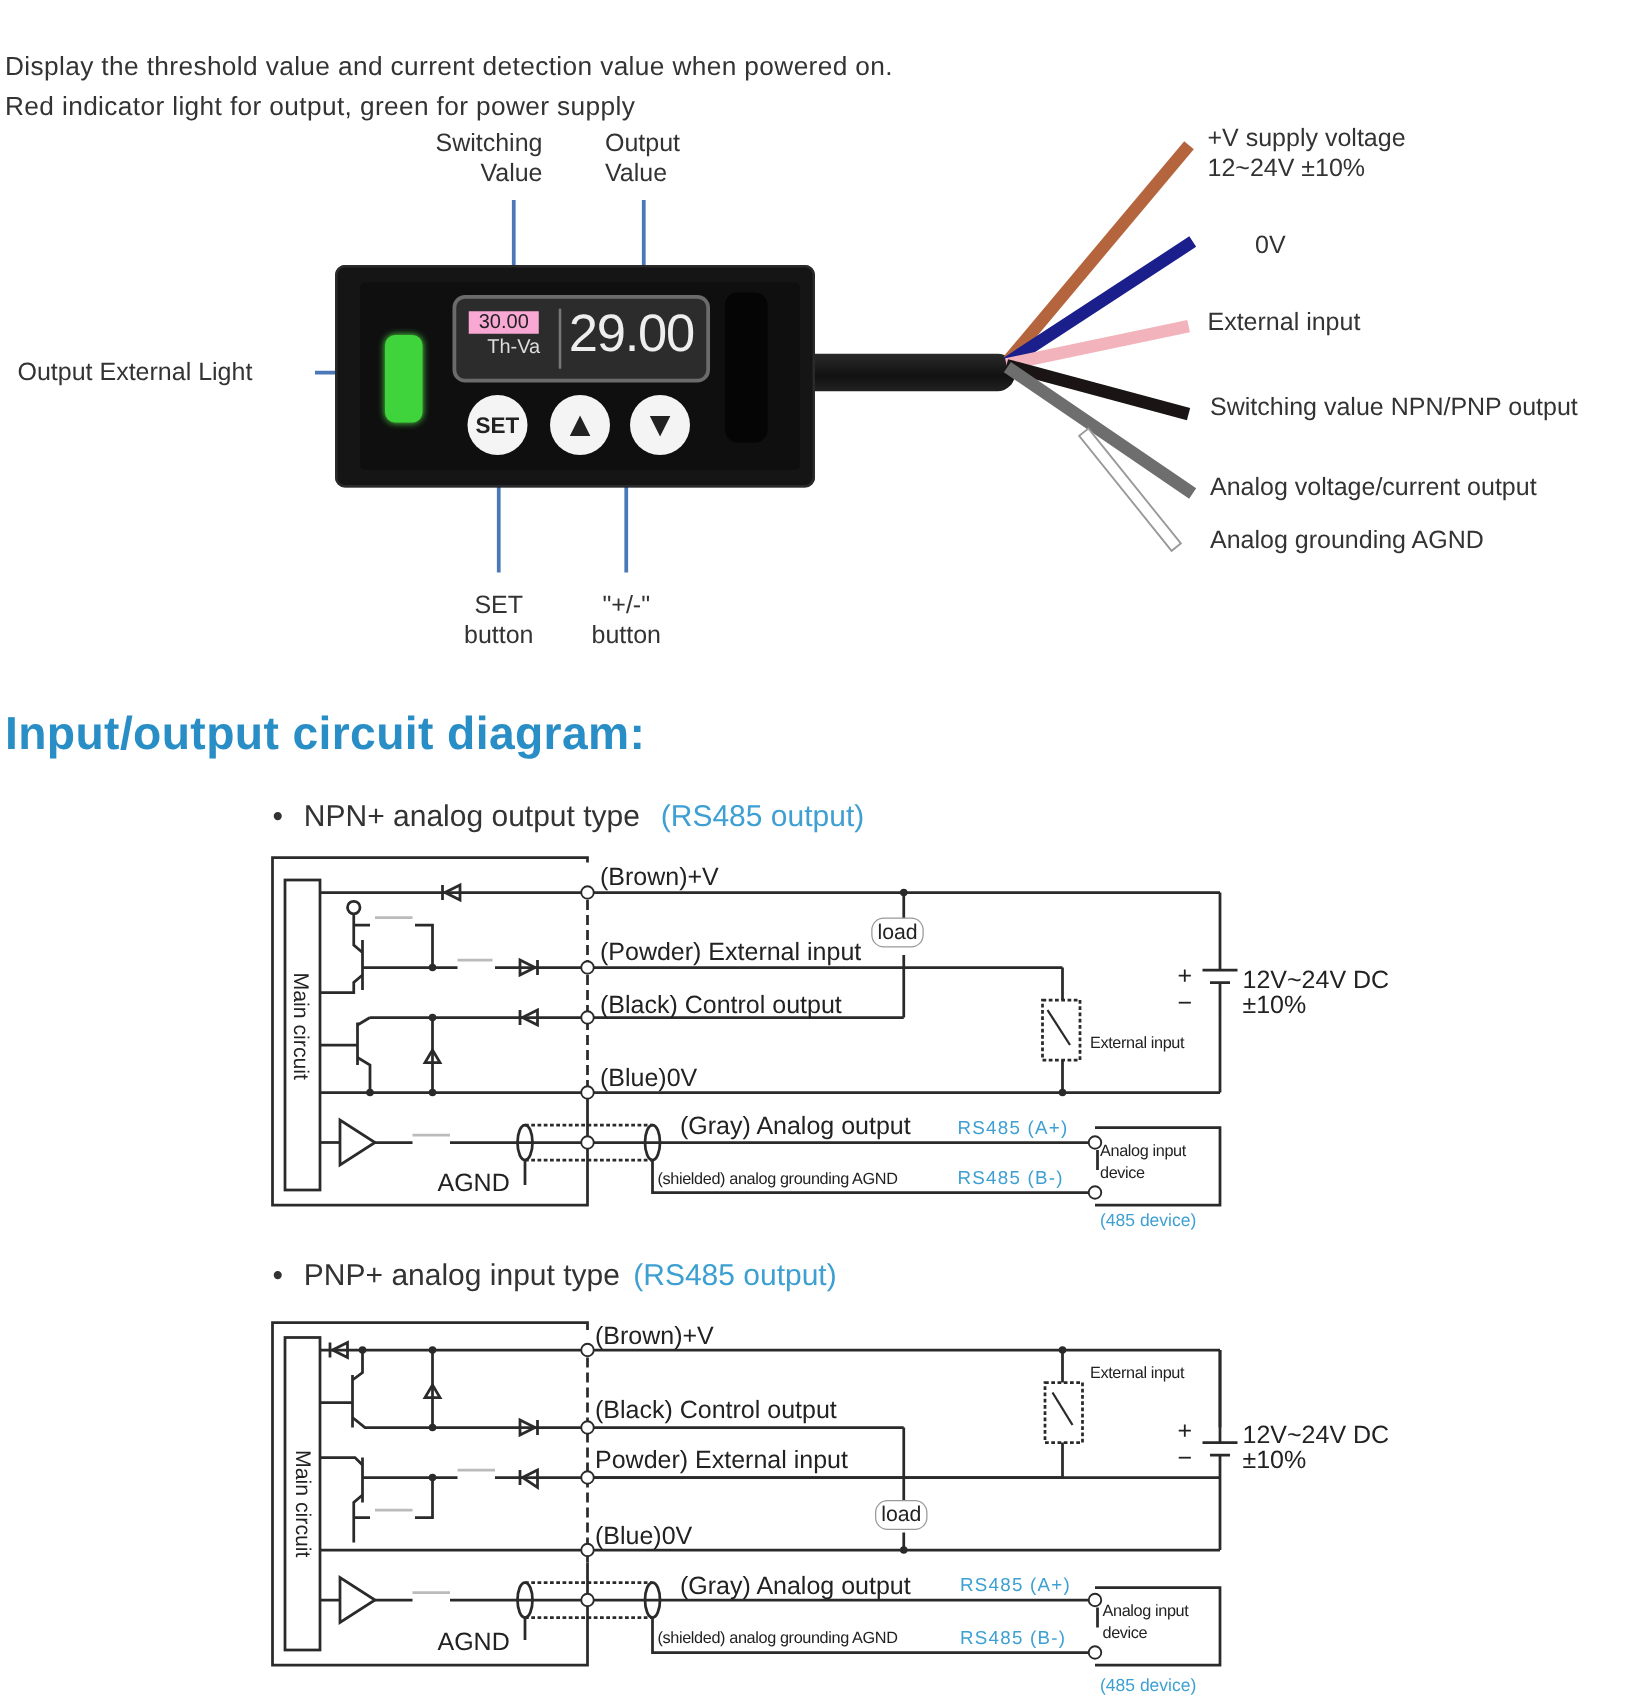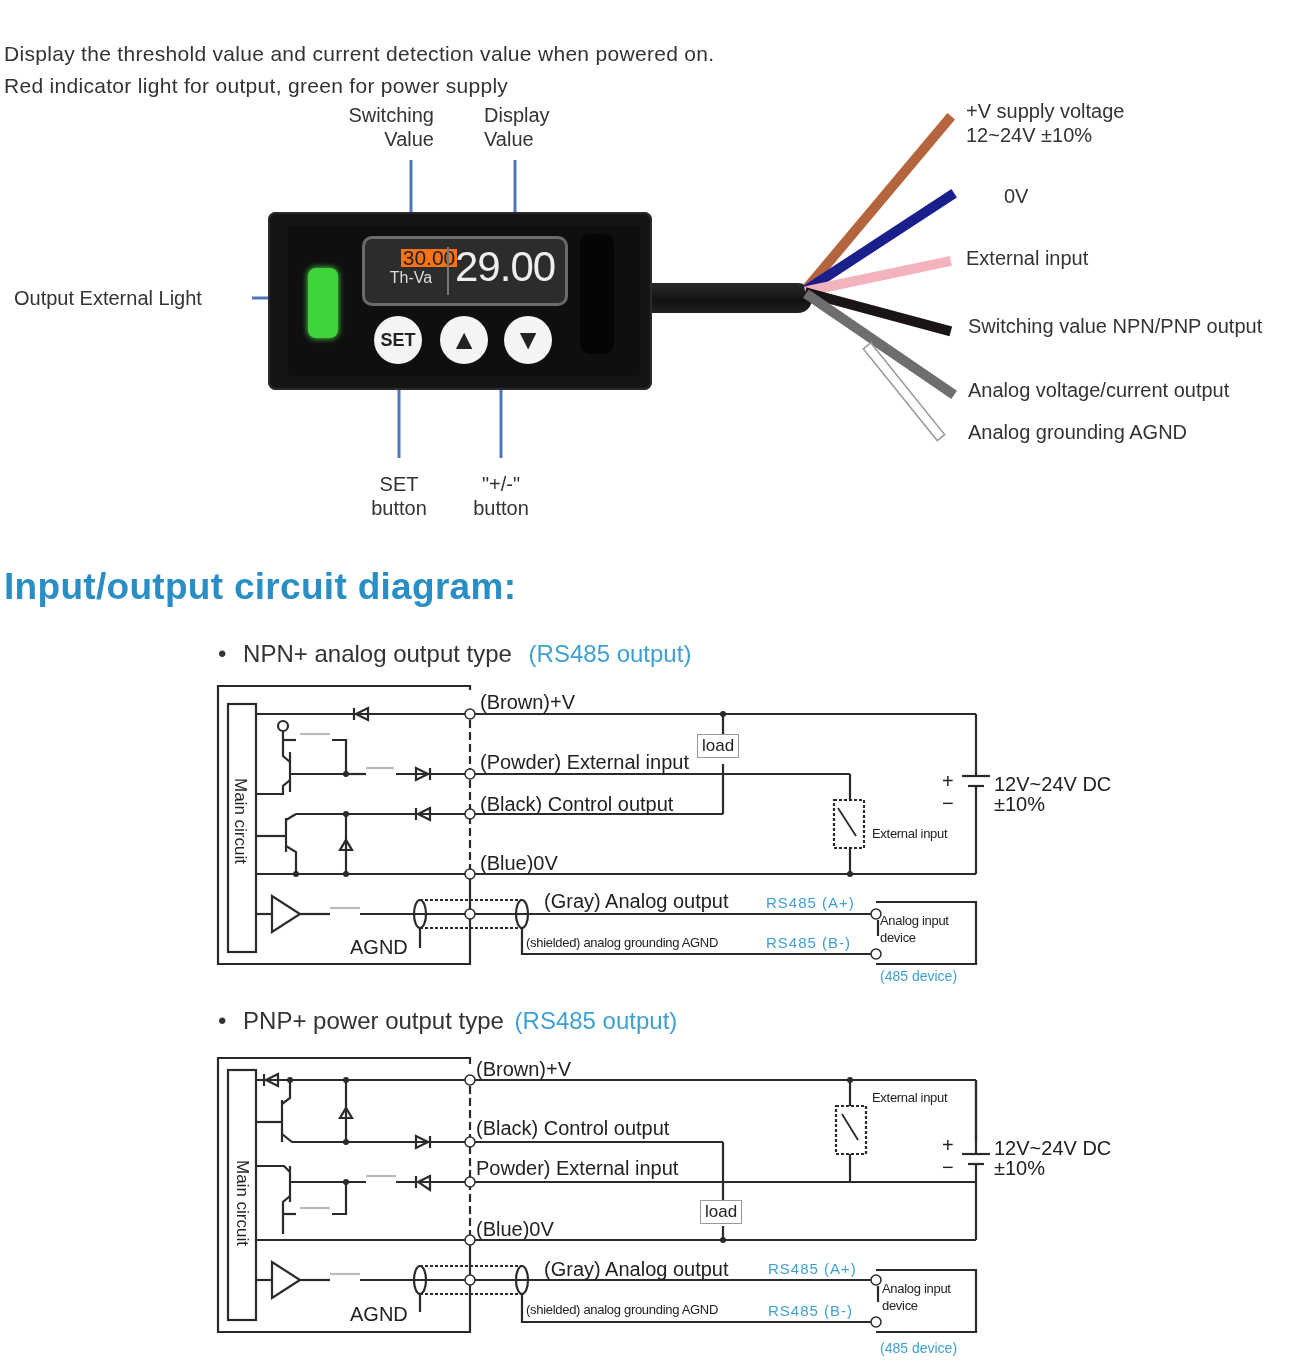--- a/index.html
+++ b/index.html
@@ -8,31 +8,31 @@
   .intro{left:4px;font-size:21px;color:#333;letter-spacing:0.3px;white-space:nowrap;margin-top:40px;}
   .callout{font-size:20px;color:#333;line-height:24px;white-space:nowrap;}
   .wire-label{font-size:20px;color:#333;line-height:24px;white-space:nowrap;}
   .section-title{left:4px;top:566px;font-size:37px;font-weight:bold;color:#2a8ec6;letter-spacing:0.3px;}
   .subhead{font-size:24px;color:#333;white-space:nowrap;}
   .subhead .accent{color:#3ea0d2;}
   .device{left:268px;top:212px;width:384px;height:178px;background:#151515;border-radius:8px;box-shadow:inset 0 0 0 2px #2a2a2a;}
   .device-inner{position:absolute;left:20px;top:14px;width:352px;height:150px;background:#0f0f0f;border-radius:4px;}
   .led{position:absolute;left:40px;top:56px;width:30px;height:70px;background:#3fd43b;border-radius:8px;box-shadow:0 0 6px #54ef4c;}
   .screen{position:absolute;left:94px;top:24px;width:200px;height:64px;border:3px solid #6b6b6b;border-radius:10px;background:#2c2c2c;}
-  .th-val{position:absolute;left:36px;top:10px;width:56px;height:18px;background:#f97316;color:#222;font-size:21px;line-height:18px;text-align:center;}
+  .th-val{position:absolute;left:10px;top:10px;width:56px;height:18px;background:#f9a8d4;color:#222;font-size:16px;line-height:18px;text-align:center;}
   .th-lbl{position:absolute;left:18px;top:30px;width:56px;color:#ddd;font-size:16px;text-align:center;}
   .scr-div{position:absolute;left:82px;top:8px;width:2px;height:48px;background:#777;}
   .cur-val{position:absolute;left:90px;top:4px;font-size:42px;color:#eee;letter-spacing:-1px;}
   .btn{position:absolute;top:104px;width:48px;height:48px;border-radius:50%;background:#f4f4f4;display:flex;align-items:center;justify-content:center;font-weight:bold;font-size:18px;color:#222;}
   .slot{position:absolute;left:312px;top:22px;width:34px;height:120px;background:#050505;border-radius:10px;}
   .cable{left:652px;top:283px;width:160px;height:30px;background:linear-gradient(#2a2a2a,#111 60%,#222);border-radius:0 14px 14px 0;}
   .diag-text{font-size:20px;color:#222;white-space:nowrap;}
   .small-text{font-size:13px;color:#222;white-space:nowrap;letter-spacing:-0.3px;}
   .rs-text{font-size:15px;color:#3ea0d2;white-space:nowrap;letter-spacing:1px;}
-  .load{font-size:17px;background:#fff;border:1.5px solid #999;padding:1px 4px;border-radius:0;}
+  .load{font-size:17px;background:#fff;border:1.5px solid #999;padding:1px 4px;border-radius:10px;}
   .main-circuit{font-size:17px;color:#222;writing-mode:vertical-rl;white-space:nowrap;}
   svg.lines{position:absolute;left:0;top:0;}
 </style>
 </head>
 <body>
 
 <div class="abs intro" style="top:2px;">Display the threshold value and current detection value when powered on.</div>
 <div class="abs intro" style="top:34px;">Red indicator light for output, green for power supply</div>
 
 <svg class="lines" width="1314" height="560">
@@ -44,21 +44,21 @@
     <line x1="444" y1="372" x2="558" y2="372"></line>
     <line x1="501" y1="372" x2="501" y2="458"></line>
   </g>
 </svg>
 
 <div class="abs callout" style="left:326px;top:103px;text-align:right;width:108px;">
   <div>Switching</div>
   <div>Value</div>
 </div>
 <div class="abs callout" style="left:484px;top:103px;">
-  <div>Display</div>
+  <div>Output</div>
   <div>Value</div>
 </div>
 <div class="abs callout" style="left:14px;top:286px;">Output External Light</div>
 <div class="abs callout" style="left:364px;top:472px;text-align:center;width:70px;">
   <div>SET</div>
   <div>button</div>
 </div>
 <div class="abs callout" style="left:464px;top:472px;text-align:center;width:74px;">
   <div>"+/-"</div>
   <div>button</div>
@@ -110,21 +110,21 @@
 <div class="abs section-title">Input/output circuit diagram:</div>
 
 <div class="abs subhead" style="left:218px;top:640px;">
   <span>•</span>
   <span style="margin-left:10px;">NPN+ analog output type</span>
   <span class="accent" style="margin-left:10px;">(RS485 output)</span>
 </div>
 
 <div class="abs subhead" style="left:218px;top:1007px;">
   <span>•</span>
-  <span style="margin-left:10px;">PNP+ power output type</span>
+  <span style="margin-left:10px;">PNP+ analog input type</span>
   <span class="accent" style="margin-left:4px;">(RS485 output)</span>
 </div>
 
 <div class="abs" style="left:0;top:680px;width:1314px;height:320px;">
   <svg class="lines" width="1314" height="320">
     <g fill="none" stroke="#2a2a2a" stroke-width="2.2">
 
       <polyline points="470,10 470,6 218,6 218,284 470,284 470,200"></polyline>
       <rect x="228" y="24" width="28" height="248"></rect>
       <line x1="470" y1="40" x2="470" y2="200" stroke-dasharray="8 4"></line>

